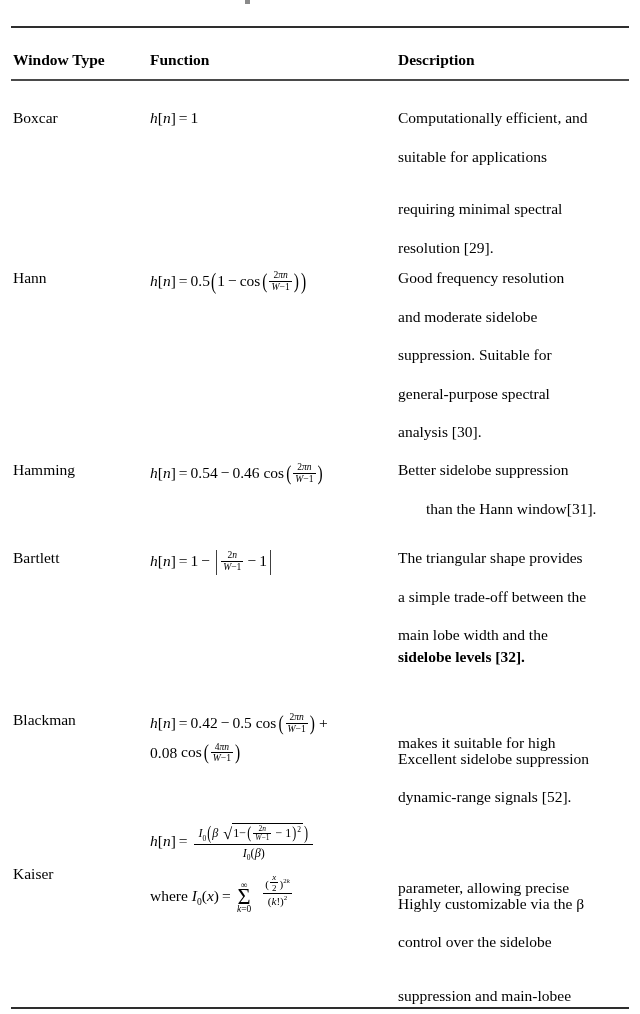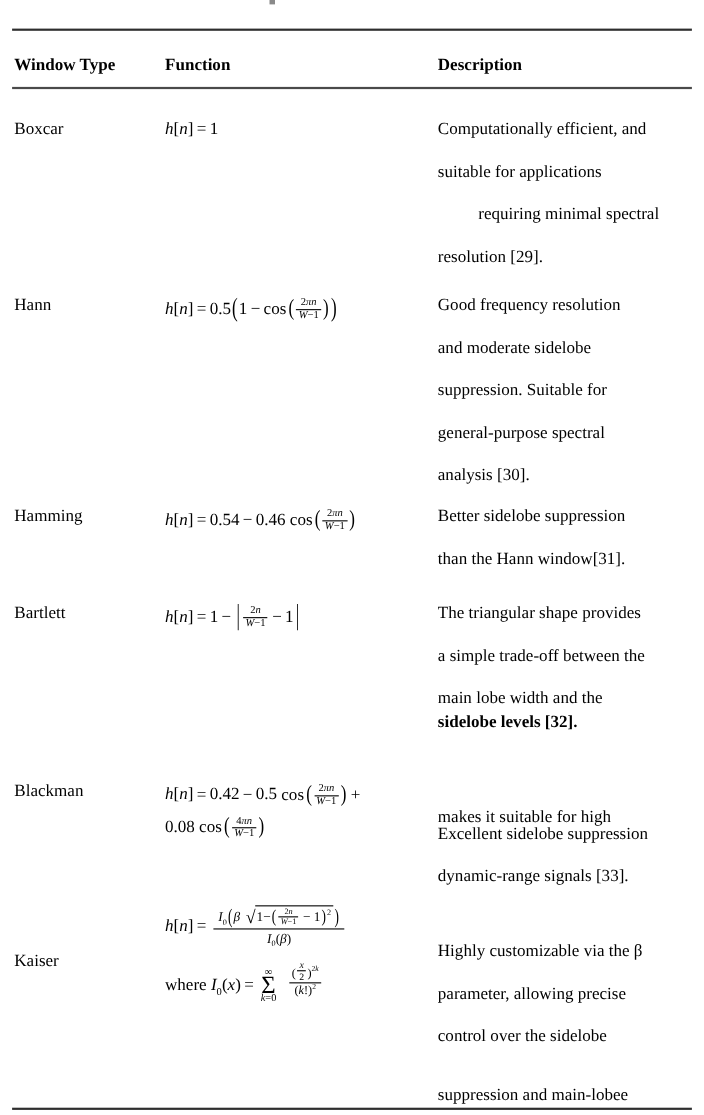--- a/index.html
+++ b/index.html
@@ -184,21 +184,21 @@
   </div>
 
   <div class="row" style="top:110px;">
     <div class="cell col-type" style="line-height:1;">Boxcar</div>
     <div class="cell col-func" style="line-height:1;">
       <span class="math"><span class="var">h</span>[<span class="var">n</span>]<span class="op">=</span>1</span>
     </div>
     <div class="cell col-desc" style="line-height:1;">
       <span class="desc-line">Computationally efficient, and</span>
       <span class="desc-line" style="margin-top:23px;display:block;">suitable for applications</span>
-      <span class="desc-line" style="margin-top:23px;display:block;text-align:center;">requiring minimal spectral</span>
+      <span class="desc-line" style="margin-top:37px;display:block;">requiring minimal spectral</span>
       <span class="desc-line" style="margin-top:23px;display:block;">resolution [29].</span>
     </div>
   </div>
 
   <div class="row" style="top:270px;">
     <div class="cell col-type" style="line-height:1;">Hann</div>
     <div class="cell col-func" style="line-height:1;">
       <span class="math"><span class="var">h</span>[<span class="var">n</span>]<span class="op">=</span>0.5<span class="paren">(</span>1<span class="op">−</span><span class="fn">cos</span><span class="paren-md">(</span><span class="frac"><span class="num">2<span class="var">πn</span></span><span class="den"><span class="var">W</span>−1</span></span><span class="paren-md">)</span><span class="paren">)</span></span>
     </div>
     <div class="cell col-desc" style="line-height:1;">
@@ -210,21 +210,21 @@
     </div>
   </div>
 
   <div class="row" style="top:462px;">
     <div class="cell col-type" style="line-height:1;">Hamming</div>
     <div class="cell col-func" style="line-height:1;">
       <span class="math"><span class="var">h</span>[<span class="var">n</span>]<span class="op">=</span>0.54<span class="op">−</span>0.46<span class="fn">&nbsp;cos</span><span class="paren-md">(</span><span class="frac"><span class="num">2<span class="var">πn</span></span><span class="den"><span class="var">W</span>−1</span></span><span class="paren-md">)</span></span>
     </div>
     <div class="cell col-desc" style="line-height:1;">
       <span class="desc-line">Better sidelobe suppression</span>
-      <span class="desc-line" style="margin-top:23px;display:block;">than the Hann window[31].</span>
+      <span class="desc-line" style="margin-top:23px;display:block;margin-left:28px;">than the Hann window[31].</span>
     </div>
   </div>
 
   <div class="row" style="top:550px;">
     <div class="cell col-type" style="line-height:1;">Bartlett</div>
     <div class="cell col-func" style="line-height:1;">
       <span class="math"><span class="var">h</span>[<span class="var">n</span>]<span class="op">=</span>1<span class="op">−</span><span class="bar">|</span><span class="frac"><span class="num">2<span class="var">n</span></span><span class="den"><span class="var">W</span>−1</span></span><span class="op">−</span>1<span class="bar">|</span></span>
     </div>
     <div class="cell col-desc" style="line-height:1;">
       <span class="desc-line">The triangular shape provides</span>
@@ -238,21 +238,21 @@
     <div class="cell col-type" style="line-height:1;">Blackman</div>
     <div class="cell col-func" style="line-height:1;">
       <span class="math">
         <span class="fline"><span class="var">h</span>[<span class="var">n</span>]<span class="op">=</span>0.42<span class="op">−</span>0.5<span class="fn">&nbsp;cos</span><span class="paren-md">(</span><span class="frac"><span class="num">2<span class="var">πn</span></span><span class="den"><span class="var">W</span>−1</span></span><span class="paren-md">)</span><span class="op">+</span></span>
         <span class="fline">0.08<span class="fn">&nbsp;cos</span><span class="paren-md">(</span><span class="frac"><span class="num">4<span class="var">πn</span></span><span class="den"><span class="var">W</span>−1</span></span><span class="paren-md">)</span></span>
       </span>
     </div>
     <div class="cell col-desc" style="line-height:1;">
       <span class="desc-line" style="margin-top:23px;display:block;">makes it suitable for high</span>
       <span class="desc-line">Excellent sidelobe suppression</span>
-      <span class="desc-line" style="margin-top:23px;display:block;">dynamic-range signals [33].</span>
+      <span class="desc-line" style="margin-top:23px;display:block;">dynamic-range signals [52].</span>
     </div>
   </div>
 
   <div class="row" style="top:845px;">
     <div class="cell col-type" style="line-height:1;top:21px;">Kaiser</div>
     <div class="cell col-func" style="line-height:1;top:-22px;">
       <span class="math">
         <span class="fline">
           <span class="var">h</span>[<span class="var">n</span>]<span class="op">=</span>
           <span class="dfrac">
@@ -262,21 +262,21 @@
           </span>
         </span>
         <span class="fline" style="margin-top:9px;">
           <span style="font-style:normal;">where</span>&nbsp;<span class="var">I</span><span class="sub">0</span>(<span class="var">x</span>)<span class="op">=</span>
           <span class="bigsum">Σ<span class="sum-lim top">∞</span><span class="sum-lim bot"><span class="var">k</span>=0</span></span>&nbsp;&nbsp;
           <span class="frac" style="font-size:0.72em;vertical-align:-0.3em;"><span class="num">(<span class="frac" style="font-size:0.8em;vertical-align:-0.35em;"><span class="num"><span class="var">x</span></span><span class="den">2</span></span>)<span class="sup">2<span class="var">k</span></span></span><span class="den">(<span class="var">k</span>!)<span class="sup">2</span></span></span>
         </span>
       </span>
     </div>
     <div class="cell col-desc" style="line-height:1;top:12px;">
+      <span class="desc-line" style="margin-top:23px;display:block;">parameter, allowing precise</span>
       <span class="desc-line">Highly customizable via the β</span>
-      <span class="desc-line" style="margin-top:23px;display:block;">parameter, allowing precise</span>
       <span class="desc-line" style="margin-top:23px;display:block;">control over the sidelobe</span>
       <span class="desc-line" style="margin-top:38px;display:block;">suppression and main-lobee</span>
       <span class="desc-line" style="margin-top:23px;display:block;">width [34].</span>
     </div>
   </div>
 
 </div>
 
 </body></html>

